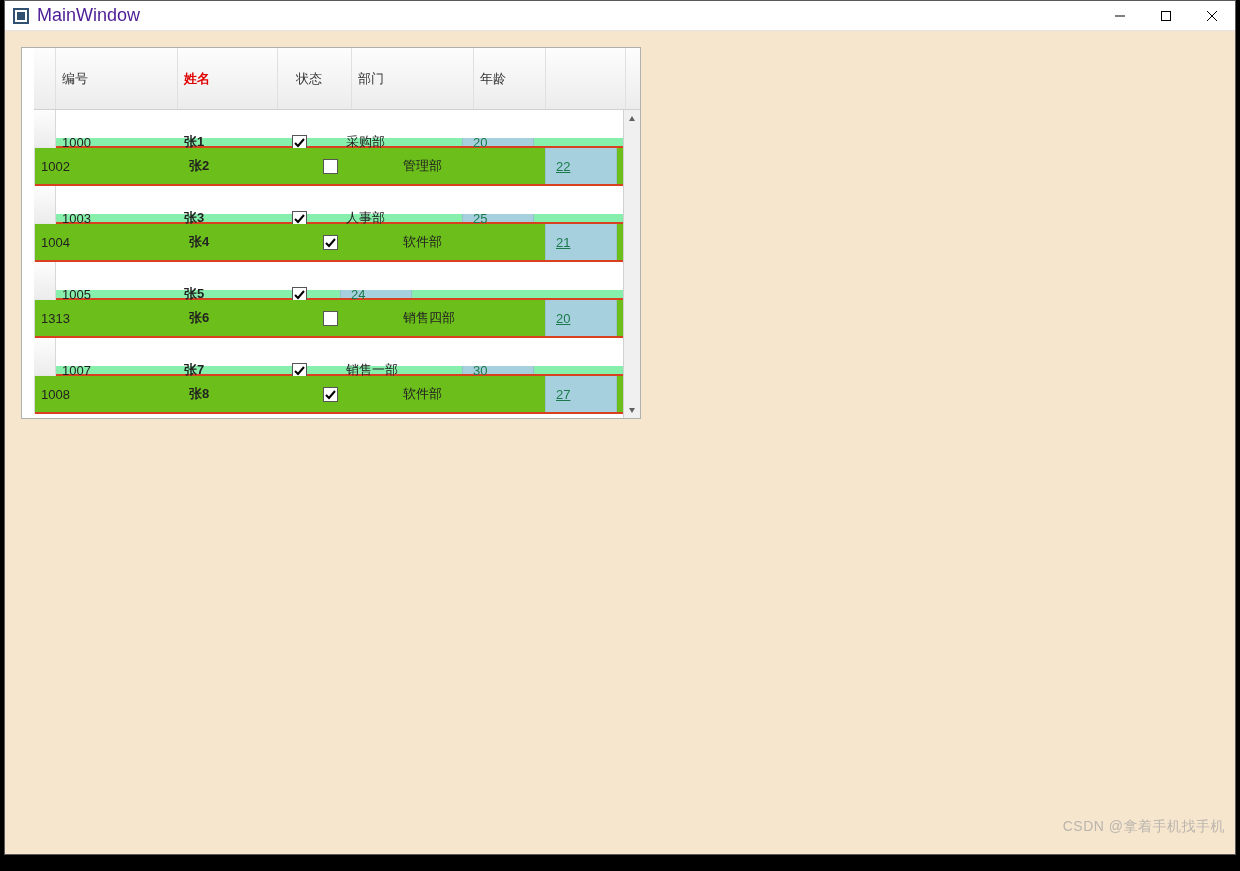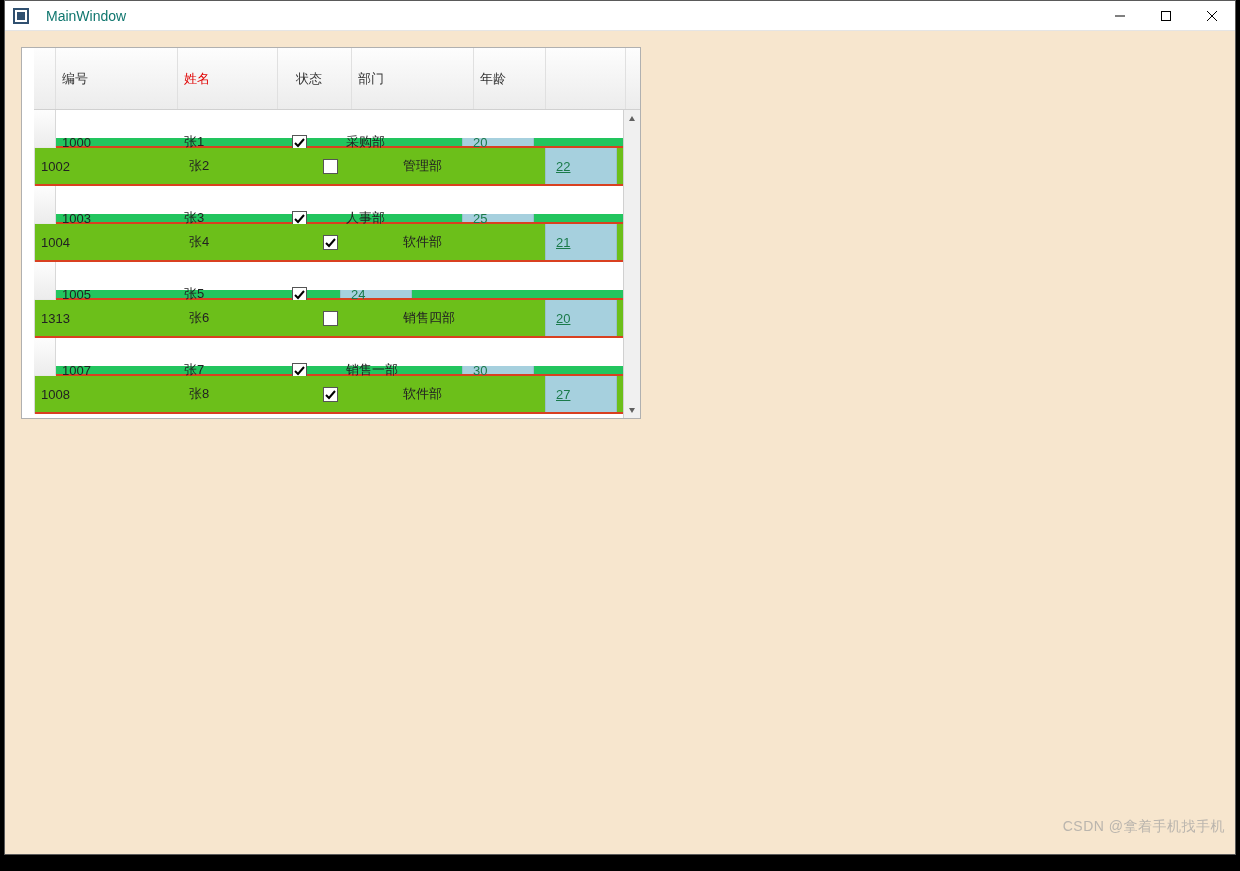--- a/index.html
+++ b/index.html
@@ -37,21 +37,21 @@
       position: relative;
       margin-right: 8px;
     }
     .app-icon::after {
       content: "";
       position: absolute;
       left: 2px; top: 2px;
       width: 8px; height: 8px;
       background: #305070;
     }
-    .title-text { color: #0f766e; font-size: 14px; margin-left: 9px; }
+    .title-text { color: #4c1d95; font-size: 18px; }
     .win-controls {
       margin-left: auto;
       display: flex;
       height: 100%;
     }
     .win-btn {
       width: 46px;
       display: flex;
       align-items: center;
       justify-content: center;
@@ -112,21 +112,21 @@
       background: linear-gradient(#fdfdfd, #ececec);
       border-right: 1px solid #d8d8d8;
       border-bottom: 1px solid #e8e8e8;
     }
     .row-strip {
       display: flex;
       flex: 1;
       border-bottom: 2px solid #d94020;
       align-items: stretch;
     }
-    .row-strip.gray { background: #22c55e; margin-top: 28px; }
+    .row-strip.gray { background: #86efac; margin-top: 28px; }
     .row-strip.green { background: #6cbf1a; gap: 26px; }
     .cell {
       display: flex;
       align-items: center;
       padding-left: 6px;
       color: #222;
     }
     .cell.age {
       background: #a6d0de;
       color: #1a7a4a;
@@ -140,21 +140,21 @@
       width: 15px; height: 15px;
       border: 1px solid #555;
       background: #fff;
       display: flex;
       align-items: center;
       justify-content: center;
       margin-left: 14px;
     }
     .chk svg { width: 11px; height: 11px; stroke: #000; stroke-width: 2; fill: none; }
     .col-id { width: 122px; }
-    .col-name { width: 100px; }
+    .col-name { width: 100px; font-weight: bold; }
     .col-status { width: 62px; justify-content: flex-start; padding-left: 0; }
     .col-dept { width: 122px; }
     .col-age { width: 72px; }
     .col-extra { width: 80px; }
     .vscroll {
       position: absolute;
       right: 0; top: 0; bottom: 0;
       width: 17px;
       background: #f0f0f0;
       border-left: 1px solid #d0d0d0;

